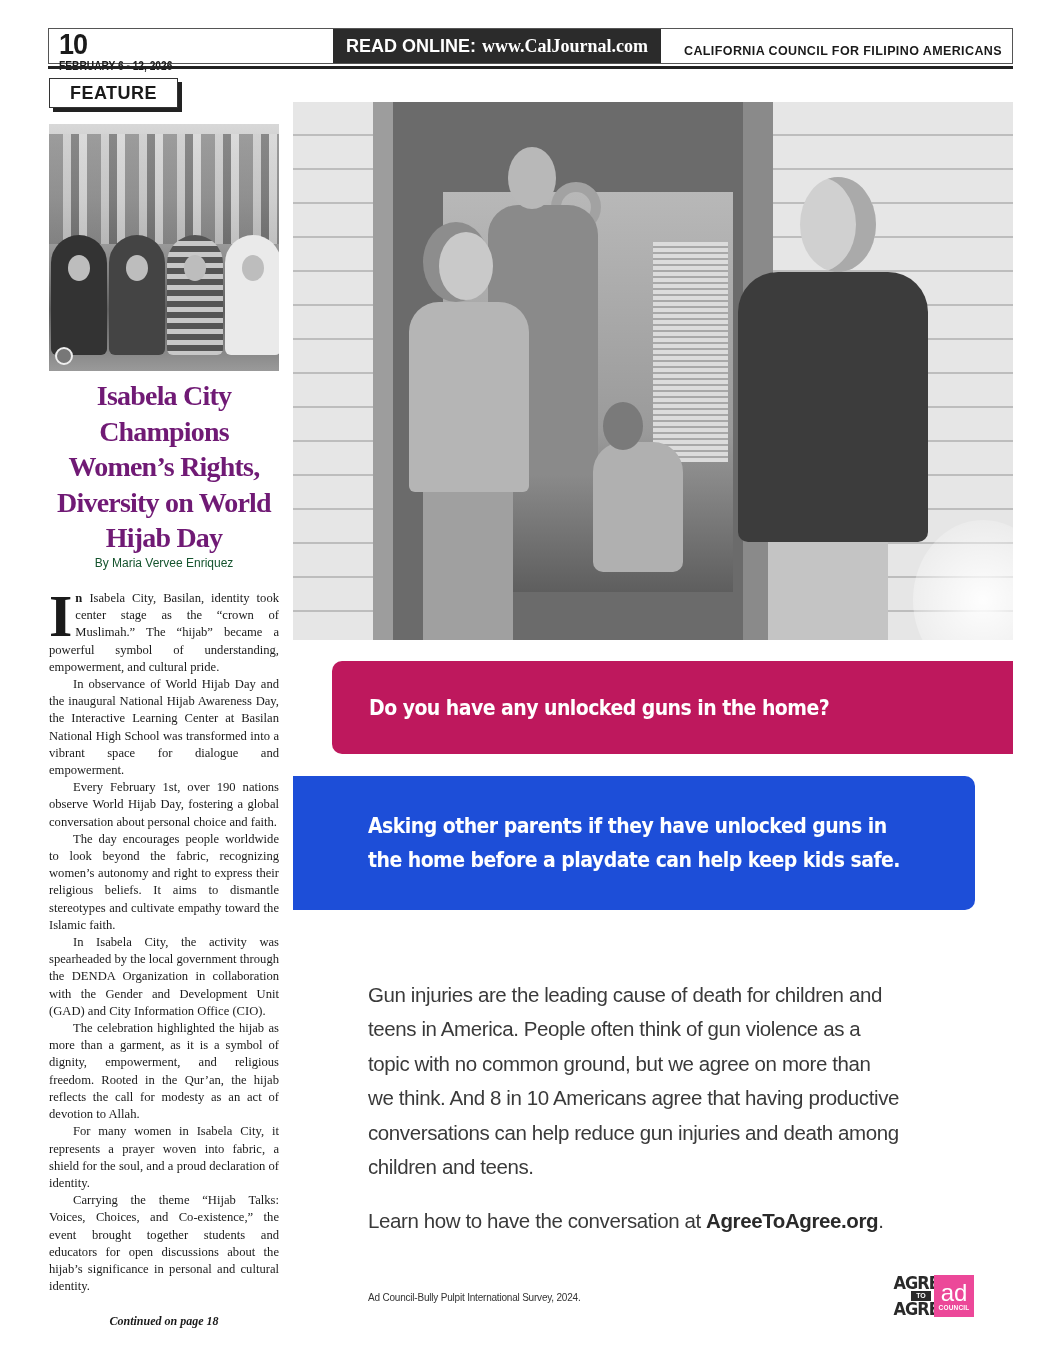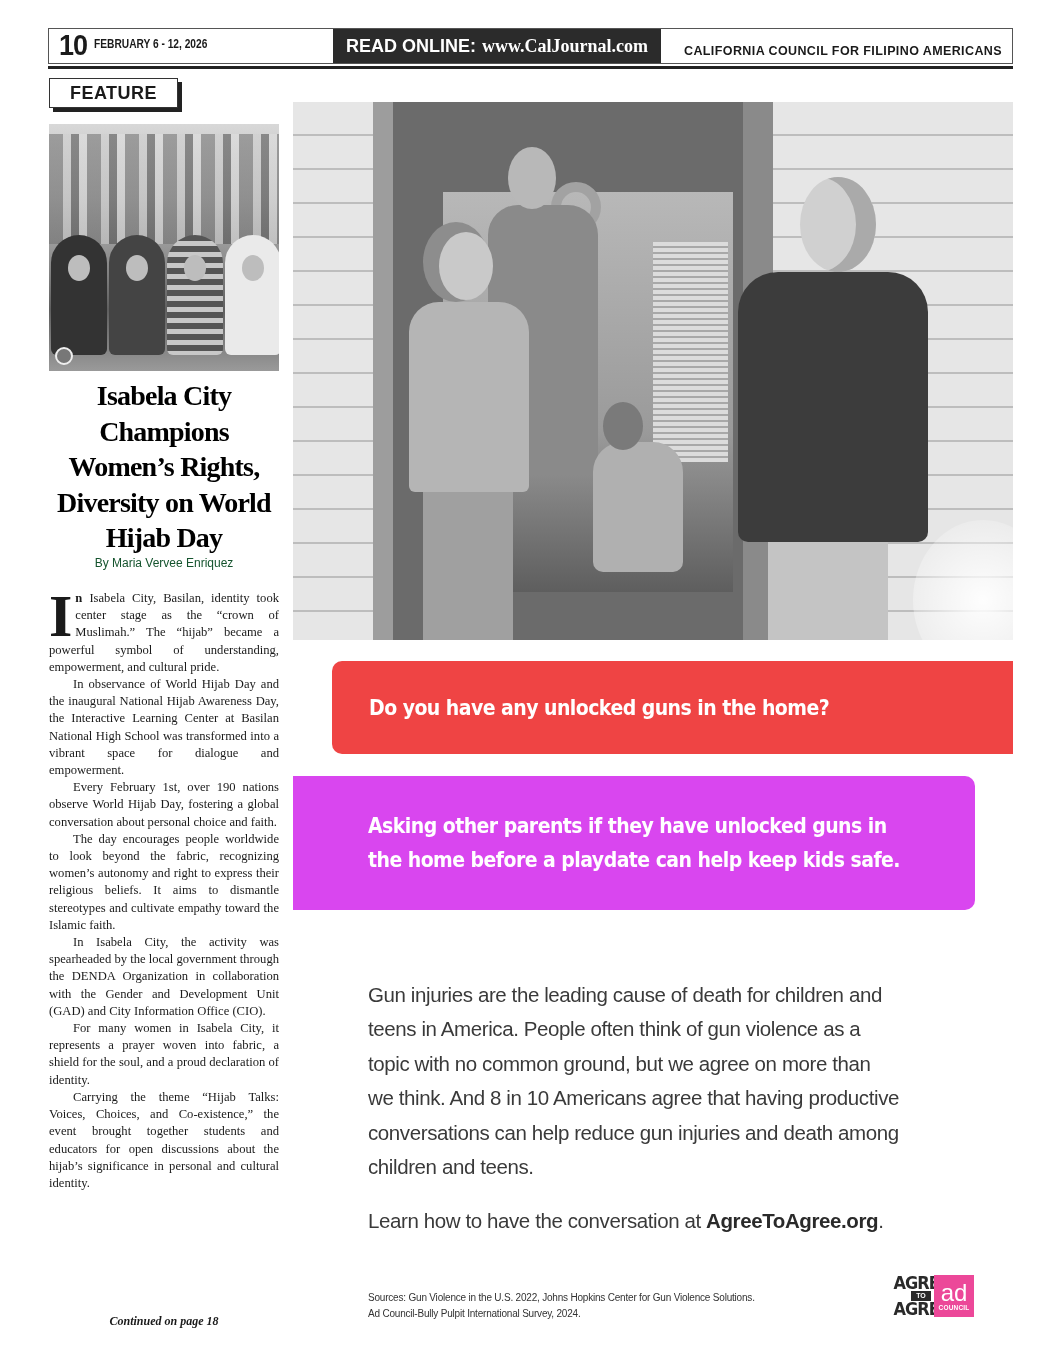--- a/index.html
+++ b/index.html
@@ -7,21 +7,21 @@
   body { position: relative; font-family: "Liberation Sans", sans-serif; color: #1a1a1a; }
 
   
   .masthead {
     position: absolute; left: 48px; top: 28px; width: 965px; height: 36px;
     border: 1px solid #555; display: flex; align-items: stretch;
   }
   .masthead-rule {
     position: absolute; left: 48px; top: 66px; width: 965px; height: 3px; background: #222;
   }
-  .mh-left { width: 284px; display: flex; align-items: center; padding: 0 0 3px 10px; }
+  .mh-left { width: 284px; display: flex; align-items: flex-start; padding: 0 0 3px 10px; flex-direction: column; }
   .page-num { font-family: "Liberation Sans", sans-serif; font-weight: bold; font-size: 30px; line-height: 30px; letter-spacing: -1px; transform: scaleX(0.9); transform-origin: left bottom; margin-right: 4px; }
   .issue-date { font-weight: bold; font-size: 12px; transform: scaleX(0.85); transform-origin: left bottom; margin-bottom: 2px; white-space: nowrap; }
   .mh-mid { width: 328px; background: #2b2b2b; color: #fff; display: flex; align-items: center; justify-content: center; white-space: nowrap; }
   .read-online { font-weight: bold; font-size: 18px; margin-right: 6px; }
   .read-url { font-family: "Liberation Serif", serif; font-weight: bold; font-size: 18px; }
   .mh-right { flex: 1; display: flex; align-items: flex-end; justify-content: flex-end; padding: 0 10px 5px 0; }
   .pub-name { font-weight: bold; font-size: 12.5px; letter-spacing: 0.4px; white-space: nowrap; }
 
   
   .section-label {
@@ -44,21 +44,21 @@
   .article-photo .p1 { left: 2px; background: #333; }
   .article-photo .p2 { left: 60px; background: #444; }
   .article-photo .p3 { left: 118px; background: repeating-linear-gradient(180deg, #555 0 6px, #c8c8c8 6px 11px); }
   .article-photo .p4 { left: 176px; background: #eaeaea; }
   .article-photo .face { position: absolute; width: 22px; height: 26px; border-radius: 50%; background: #bdbdbd; top: 20px; left: 17px; }
   .article-photo .seal { position: absolute; left: 6px; bottom: 6px; width: 18px; height: 18px; border-radius: 50%; border: 2px solid #eee; background: #777; }
 
   .headline {
     position: absolute; left: 49px; top: 378px; width: 230px;
     font-family: "Liberation Serif", serif; font-weight: bold; font-size: 28px; line-height: 35.5px;
-    text-align: center; letter-spacing: -0.8px; color: #000000;
+    text-align: center; letter-spacing: -0.8px; color: #701a75;
   }
   .byline { position: absolute; left: 49px; top: 556px; width: 230px; text-align: center; font-size: 12px; color: #14532d; }
 
   .body-text {
     position: absolute; left: 49px; top: 590px; width: 230px;
     font-family: "Liberation Serif", serif; font-size: 12.6px; line-height: 17.2px;
     text-align: justify; hyphens: auto; color: #1a1a1a;
   }
   .body-text p { text-indent: 24px; }
   .body-text p.first { text-indent: 0; }
@@ -88,27 +88,27 @@
   .ad-photo .kids .k1 { position: absolute; left: 10px; top: 0; width: 40px; height: 48px; border-radius: 50%; background: #7a7a7a; }
   .ad-photo .kids .k2 { position: absolute; left: 0; top: 40px; width: 90px; height: 130px; border-radius: 30px 30px 10px 10px; background: #b0b0b0; }
   .ad-photo .oldman { position: absolute; left: 445px; top: 75px; width: 200px; height: 470px; }
   .ad-photo .oldman .head { position: absolute; left: 62px; top: 0; width: 76px; height: 95px; border-radius: 50%; background: #d0d0d0; box-shadow: inset -20px 0 0 #aaa; }
   .ad-photo .oldman .torso { position: absolute; left: 0; top: 95px; width: 190px; height: 270px; border-radius: 40px 40px 10px 10px; background: #3c3c3c; }
   .ad-photo .oldman .legs { position: absolute; left: 30px; top: 362px; width: 120px; height: 120px; background: #c4c4c4; }
   .ad-photo .flare { position: absolute; right: -40px; bottom: -40px; width: 140px; height: 160px; border-radius: 50%; background: radial-gradient(circle, rgba(255,255,255,0.95), rgba(255,255,255,0)); }
 
   .q-box {
     position: absolute; left: 332px; top: 661px; width: 681px; height: 93px;
-    background: #ef4444; border-radius: 10px 0 0 10px; color: #fff;
+    background: #be185d; border-radius: 10px 0 0 10px; color: #fff;
     display: flex; align-items: center; padding-left: 37px;
   }
   .q-text { font-family: "DejaVu Sans", sans-serif; font-weight: bold; font-size: 21px; letter-spacing: -0.6px; transform: scaleX(0.9); transform-origin: left center; white-space: nowrap; }
   .a-box {
     position: absolute; left: 293px; top: 776px; width: 682px; height: 134px;
-    background: #d946ef; border-radius: 0 10px 10px 0; color: #fff;
+    background: #1d4ed8; border-radius: 0 10px 10px 0; color: #fff;
     display: flex; flex-direction: column; justify-content: center; padding-left: 75px;
   }
   .a-line { font-family: "DejaVu Sans", sans-serif; font-weight: bold; font-size: 21px; line-height: 34px; letter-spacing: -0.6px; transform: scaleX(0.9); transform-origin: left center; white-space: nowrap; }
 
   .ad-body {
     position: absolute; left: 368px; top: 966px; width: 600px;
     font-size: 20.5px; line-height: 34.4px; color: #3a3a3a; letter-spacing: -0.4px; margin-top: 12px;
   }
   .ad-body span { display: block; white-space: nowrap; }
   .ad-cta { position: absolute; left: 368px; top: 1209px; font-size: 20.5px; color: #3a3a3a; letter-spacing: -0.4px; white-space: nowrap; }
@@ -161,20 +161,21 @@
 
 <h1 class="headline">Isabela City Champions Women’s Rights, Diversity on World Hijab Day</h1>
 <div class="byline">By Maria Vervee Enriquez</div>
 
 <div class="body-text">
   <p class="first"><span class="dropcap">I</span><span class="lead-bold">n</span><span> Isabela City, Basilan, identity took center stage as the “crown of Muslimah.” The “hijab” became a powerful symbol of understanding, empowerment, and cultural pride.</span></p>
   <p>In observance of World Hijab Day and the inaugural National Hijab Awareness Day, the Interactive Learning Center at Basilan National High School was transformed into a vibrant space for dialogue and empowerment.</p>
   <p>Every February 1st, over 190 nations observe World Hijab Day, fostering a global conversation about personal choice and faith.</p>
   <p>The day encourages people worldwide to look beyond the fabric, recognizing women’s autonomy and right to express their religious beliefs. It aims to dismantle stereotypes and cultivate empathy toward the Islamic faith.</p>
   <p>In Isabela City, the activity was spearheaded by the local government through the DENDA Organization in collaboration with the Gender and Development Unit (GAD) and City Information Office (CIO).</p>
+  <p>The celebration highlighted the hijab as more than a garment, as it is a symbol of dignity, empowerment, and religious freedom. Rooted in the Qur’an, the hijab reflects the call for modesty as an act of devotion to Allah.</p>
   <p>For many women in Isabela City, it represents a prayer woven into fabric, a shield for the soul, and a proud declaration of identity.</p>
   <p>Carrying the theme “Hijab Talks: Voices, Choices, and Co-existence,” the event brought together students and educators for open discussions about the hijab’s significance in personal and cultural identity.</p>
 </div>
 <div class="continued">Continued on page 18</div>
 
 <div class="ad-photo" title="Parents at a front door talking with a neighbor while children play inside">
   <div class="frame-l"></div>
   <div class="doorway"></div>
   <div class="room"></div>
   <div class="window"></div>
@@ -217,21 +218,20 @@
   <span>we think. And 8 in 10 Americans agree that having productive</span>
   <span>conversations can help reduce gun injuries and death among</span>
   <span>children and teens.</span>
 </div>
 
 <div class="ad-cta">
   <span>Learn how to have the conversation at </span><b>AgreeToAgree.org</b><span>.</span>
 </div>
 
 <div class="sources">
-  <div>Sources: Gun Violence in the U.S. 2022, Johns Hopkins Center for Gun Violence Solutions.</div>
   <div>Ad Council-Bully Pulpit International Survey, 2024.</div>
 </div>
 
 <div class="logo-agree">
   <span class="w">AGREE</span>
   <span class="to">TO</span>
   <span class="w">AGREE</span>
 </div>
 <div class="logo-adcouncil">
   <span class="ad">ad</span>

